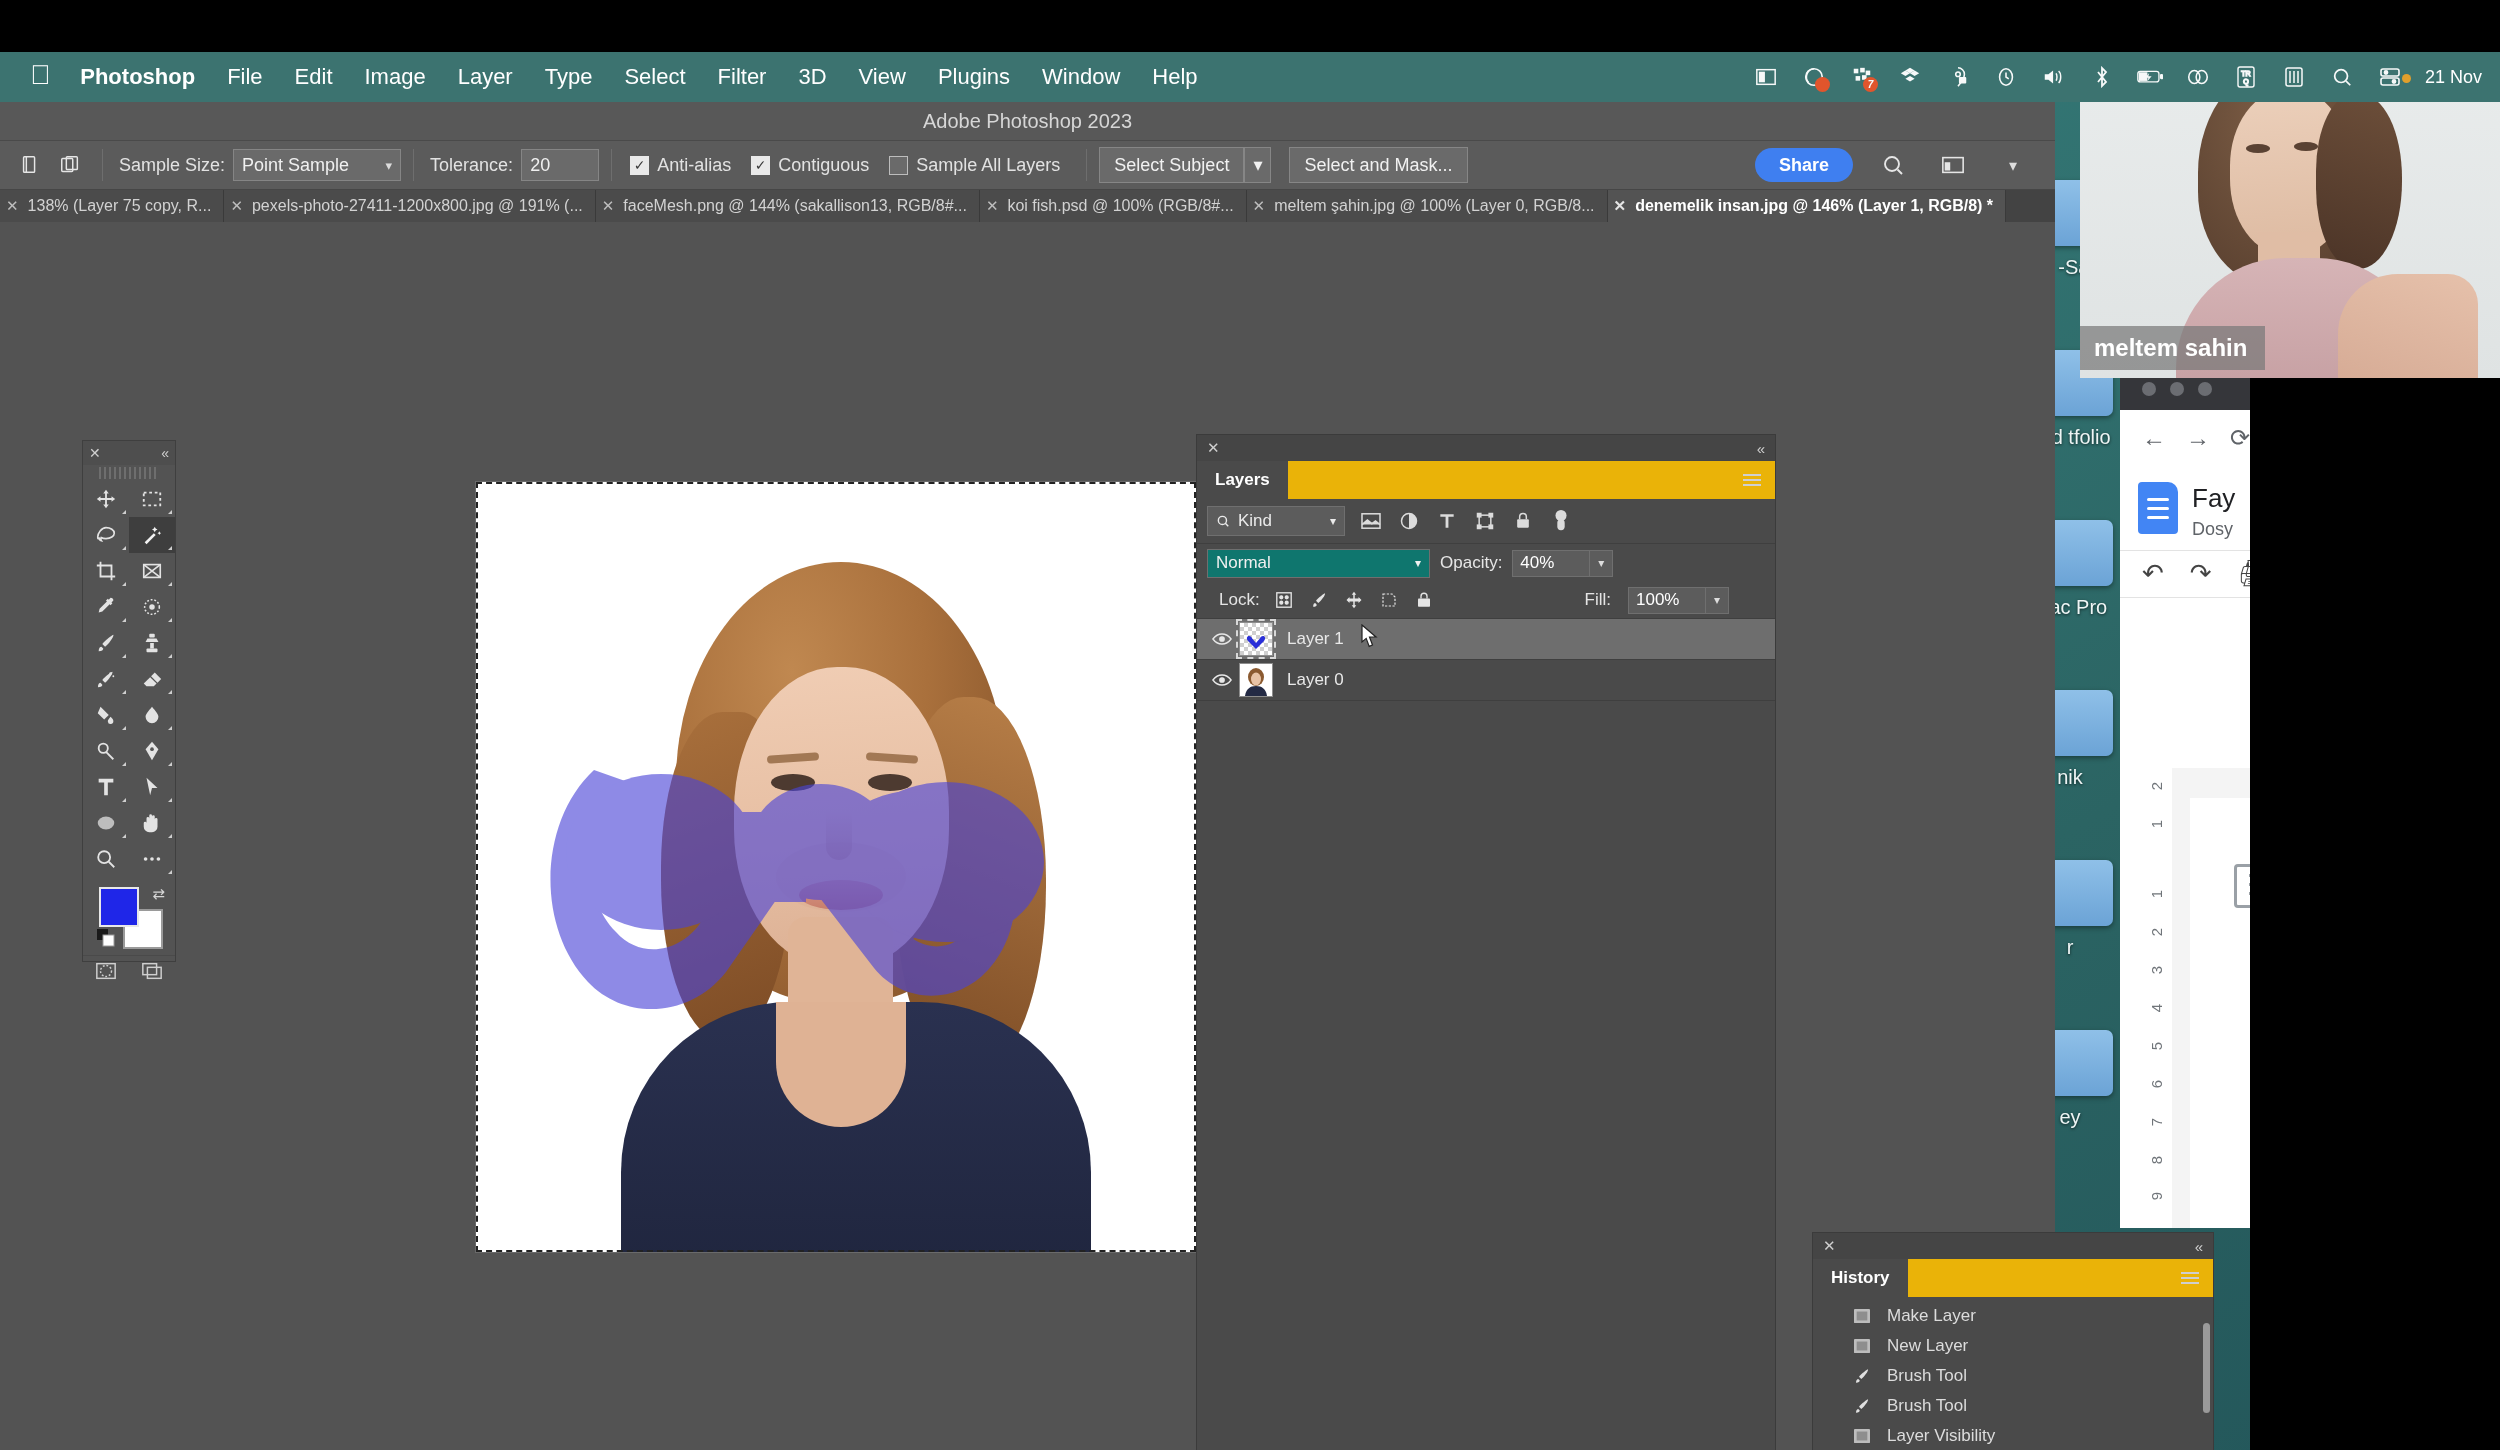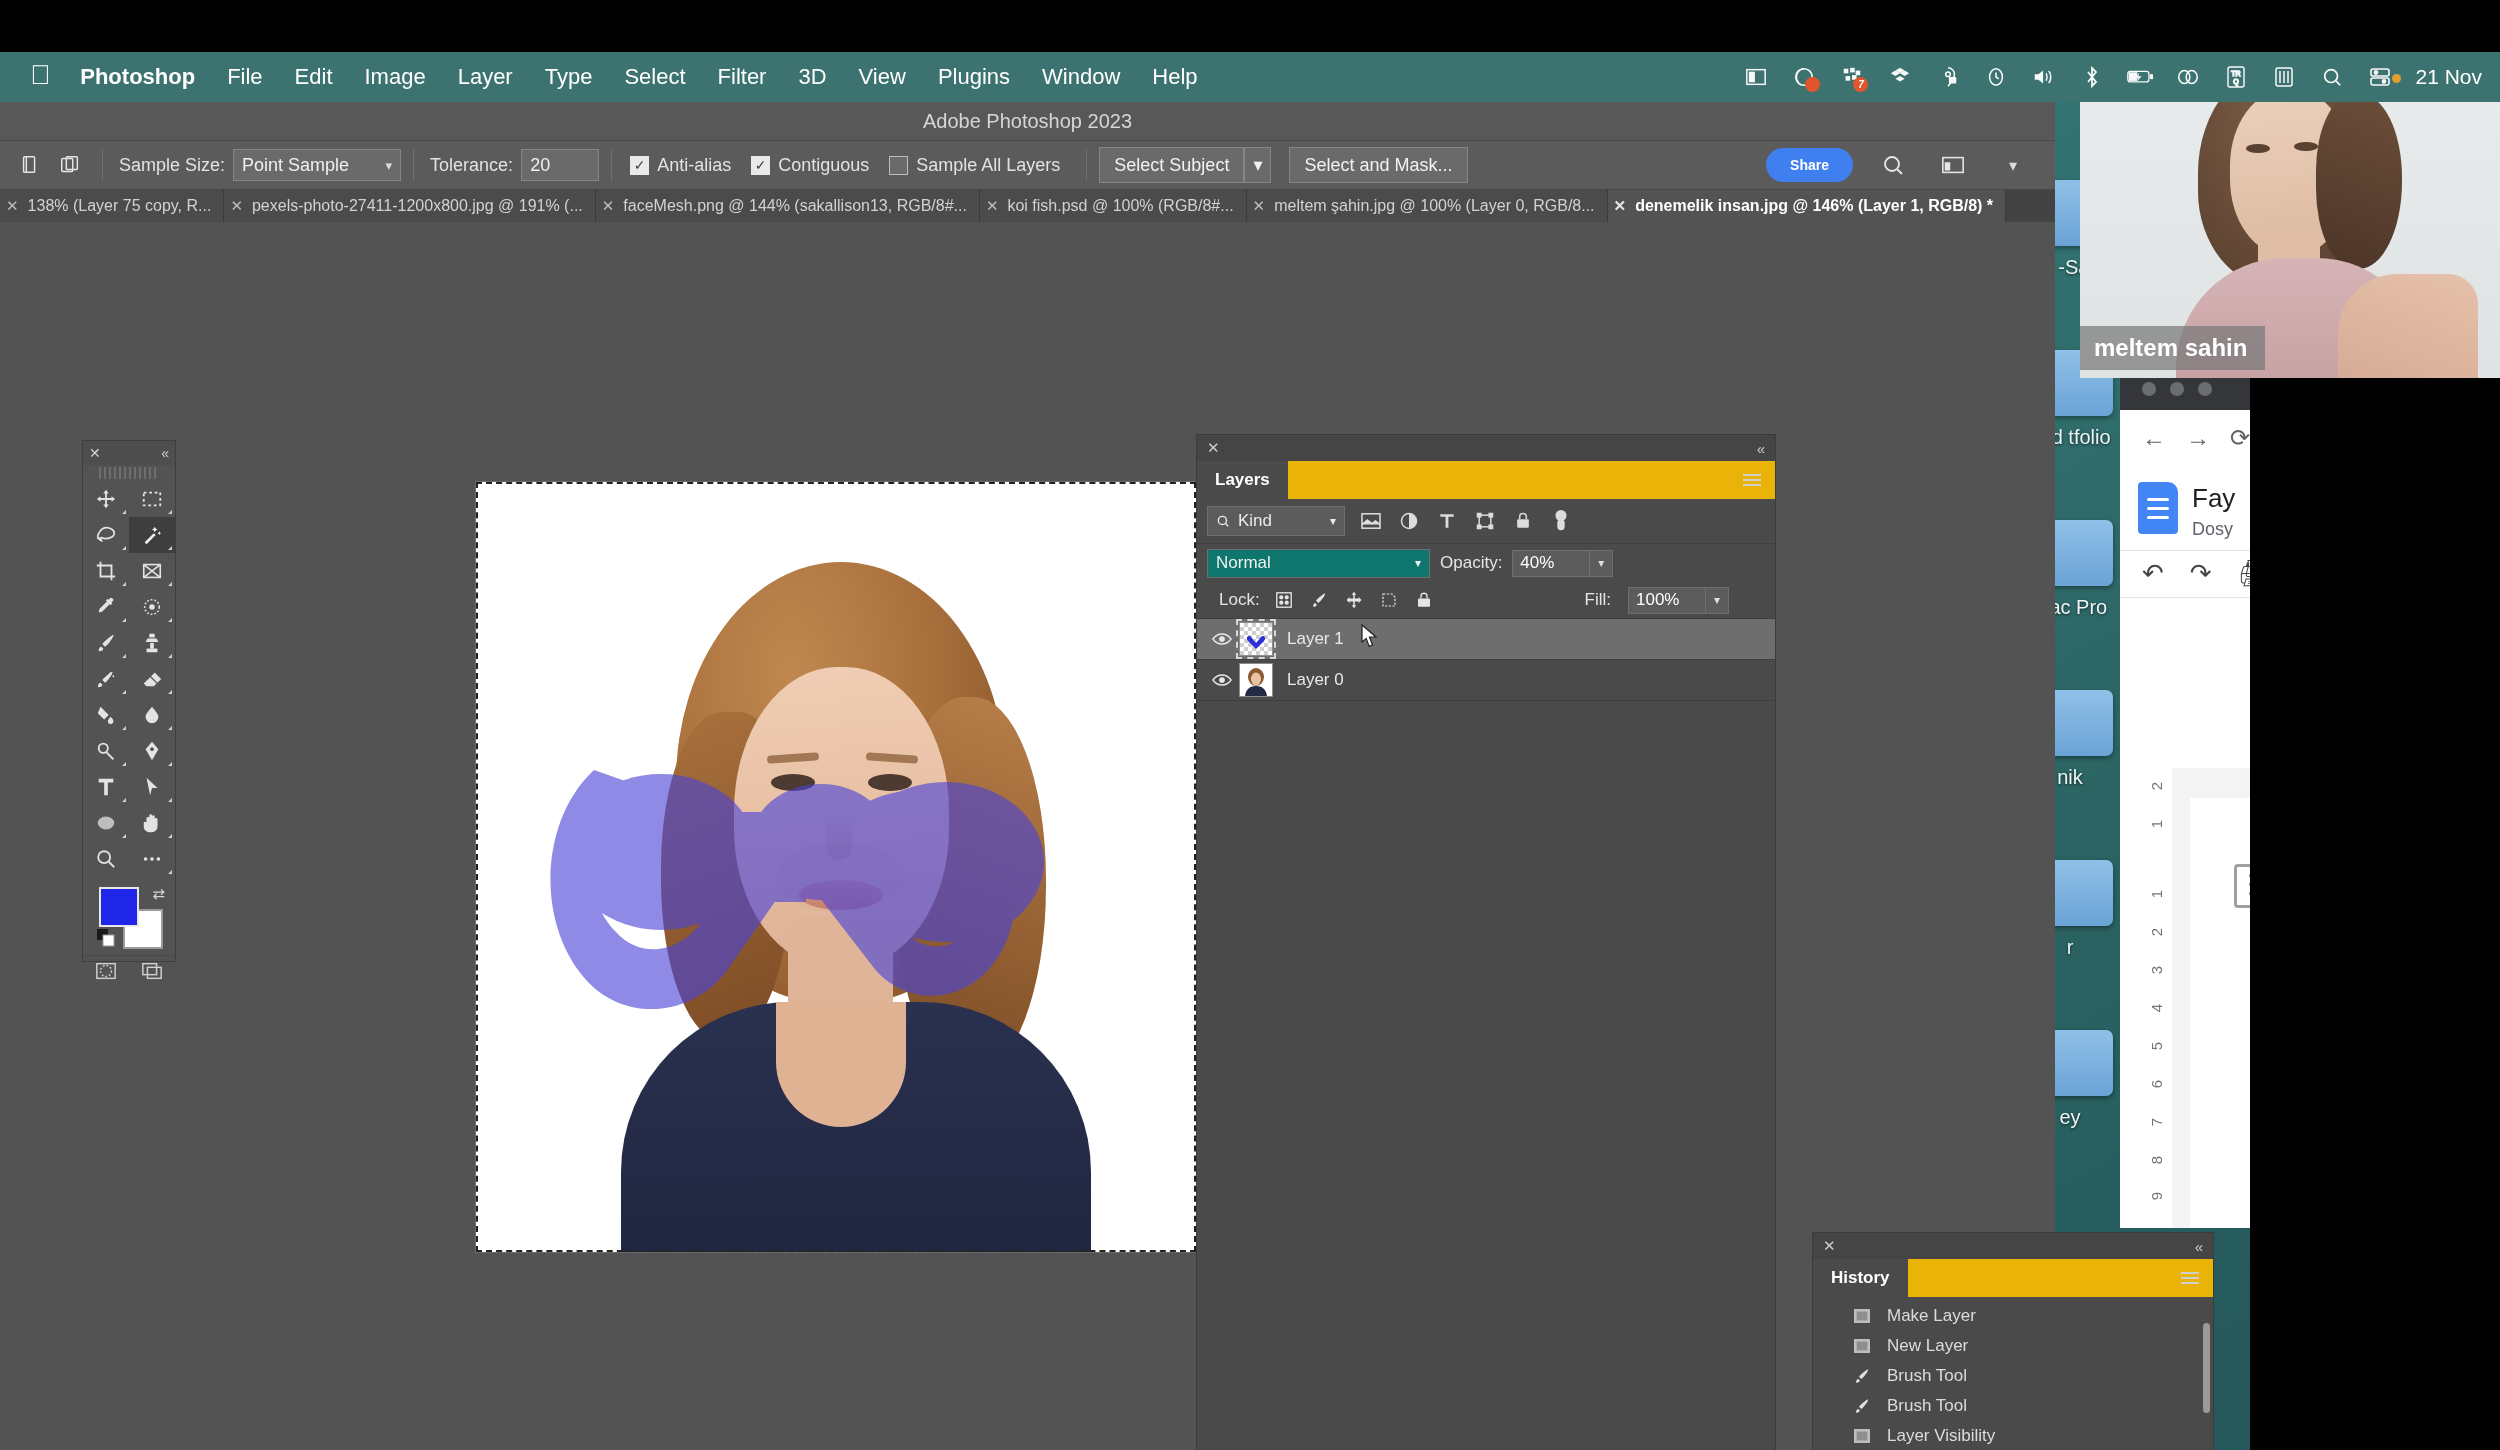--- a/index.html
+++ b/index.html
@@ -21,21 +21,21 @@
   .mb-left{display:flex;align-items:center;gap:0px;padding-left:22px;}
   .mb-item{padding:0 16px;white-space:nowrap;}
   .mb-item.bold{font-weight:bold;}
   .apple{font-size:27px;line-height:1;padding:0 14px 4px 8px;}
   .mb-right{margin-left:auto;display:flex;align-items:center;gap:22px;padding-right:18px;}
   .mb-ic{width:26px;height:26px;display:flex;align-items:center;justify-content:center;
     position:relative;opacity:.96;}
   .mb-ic svg{display:block;}
   .badge{position:absolute;width:15px;height:15px;border-radius:50%;background:#e8542a;
     right:-3px;bottom:-2px;color:#fff;font-size:10px;line-height:15px;text-align:center;font-weight:bold;}
-  .mb-clock{font-size:21px;white-space:nowrap;}
+  .mb-clock{font-size:18px;white-space:nowrap;}
 
   
   .ps-win{position:absolute;left:0;top:102px;width:2055px;height:1348px;background:#535353;}
   .ps-title{height:38px;background:#585858;color:#d6d6d6;font-size:20px;
     display:flex;align-items:center;justify-content:center;border-bottom:1px solid #4a4a4a;}
   
   .ps-opt{height:48px;background:#5b5b5b;display:flex;align-items:center;
     border-bottom:1px solid #464646;padding-left:10px;gap:0px;color:#e2e2e2;font-size:18px;}
   .opt-ic{width:30px;height:30px;margin:0 5px;display:flex;align-items:center;justify-content:center;}
   .sep{width:1px;height:32px;background:#6e6e6e;margin:0 12px;}
@@ -47,21 +47,21 @@
     display:flex;align-items:center;justify-content:flex-start;padding:0 8px;color:#f0f0f0;font-size:18px;}
   .chk{width:17px;height:17px;border:1px solid #bdbdbd;background:#6a6a6a;margin-right:8px;
     display:inline-flex;align-items:center;justify-content:center;font-size:14px;color:#fff;}
   .chk.on{background:#e9e9e9;color:#3a3a3a;border-color:#e9e9e9;}
   .chk-wrap{display:flex;align-items:center;margin:0 14px 0 6px;white-space:nowrap;}
   .btn3d{background:#6a6a6a;border:1px solid #868686;color:#f1f1f1;height:34px;
     display:flex;align-items:center;padding:0 14px;font-size:18px;white-space:nowrap;}
   .btn3d.sm{padding:0 8px;}
   .share{margin-left:auto;display:flex;align-items:center;gap:20px;padding-right:22px;}
   .share-btn{background:#3f7ff0;color:#fff;border-radius:18px;height:34px;padding:0 24px;
-    display:flex;align-items:center;font-size:14px;font-weight:bold;}
+    display:flex;align-items:center;font-size:18px;font-weight:bold;}
 
   
   .ps-tabs{height:32px;background:#434343;display:flex;align-items:stretch;font-size:16px;color:#d2d2d2;overflow:hidden;}
   .tab{display:flex;align-items:center;padding:0 12px 0 6px;background:#4b4b4b;
     border-right:1px solid #3a3a3a;white-space:nowrap;gap:9px;}
   .tab.active{background:#535353;color:#fff;font-weight:bold;}
   .tab .x{font-size:15px;opacity:.85;}
 
   
   .ps-body{position:relative;height:1230px;background:#535353;}

